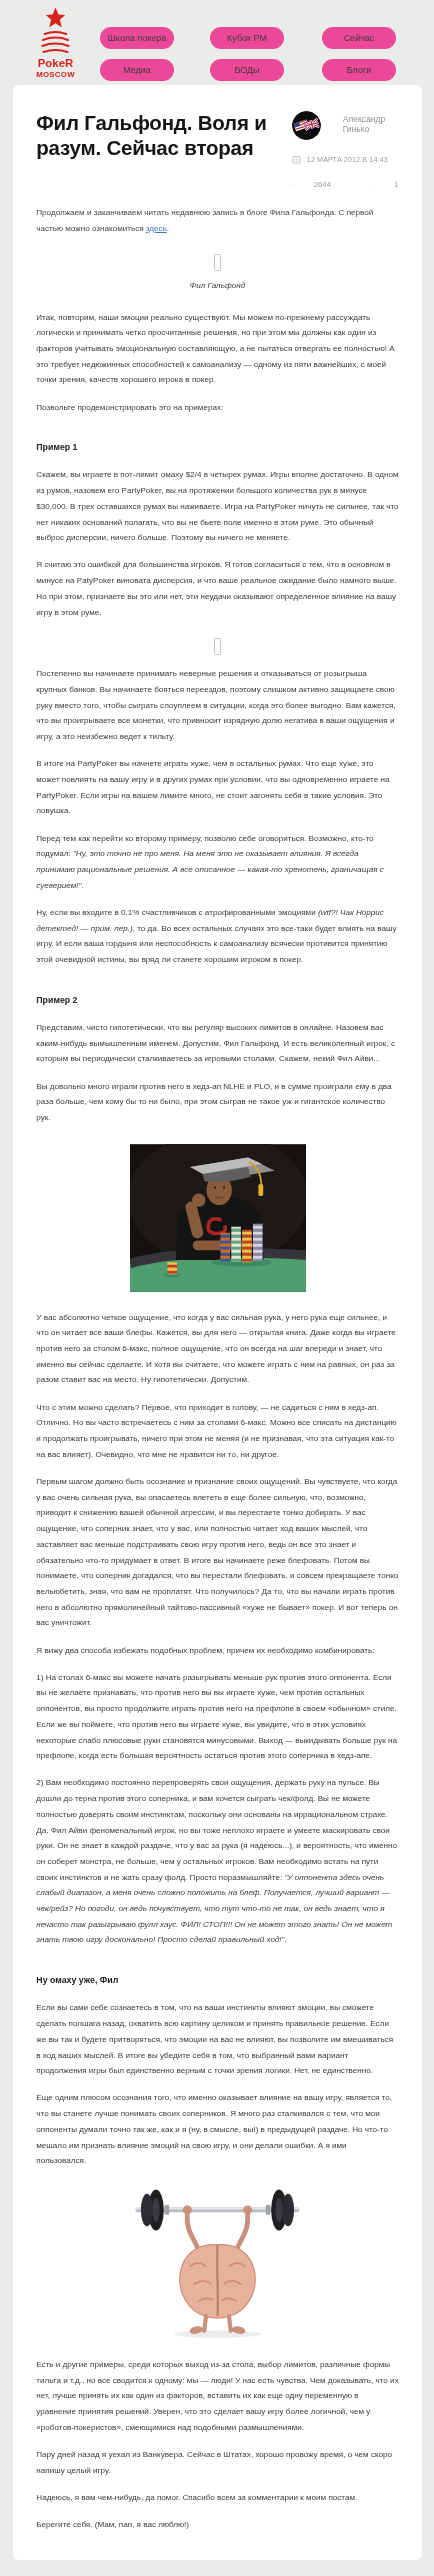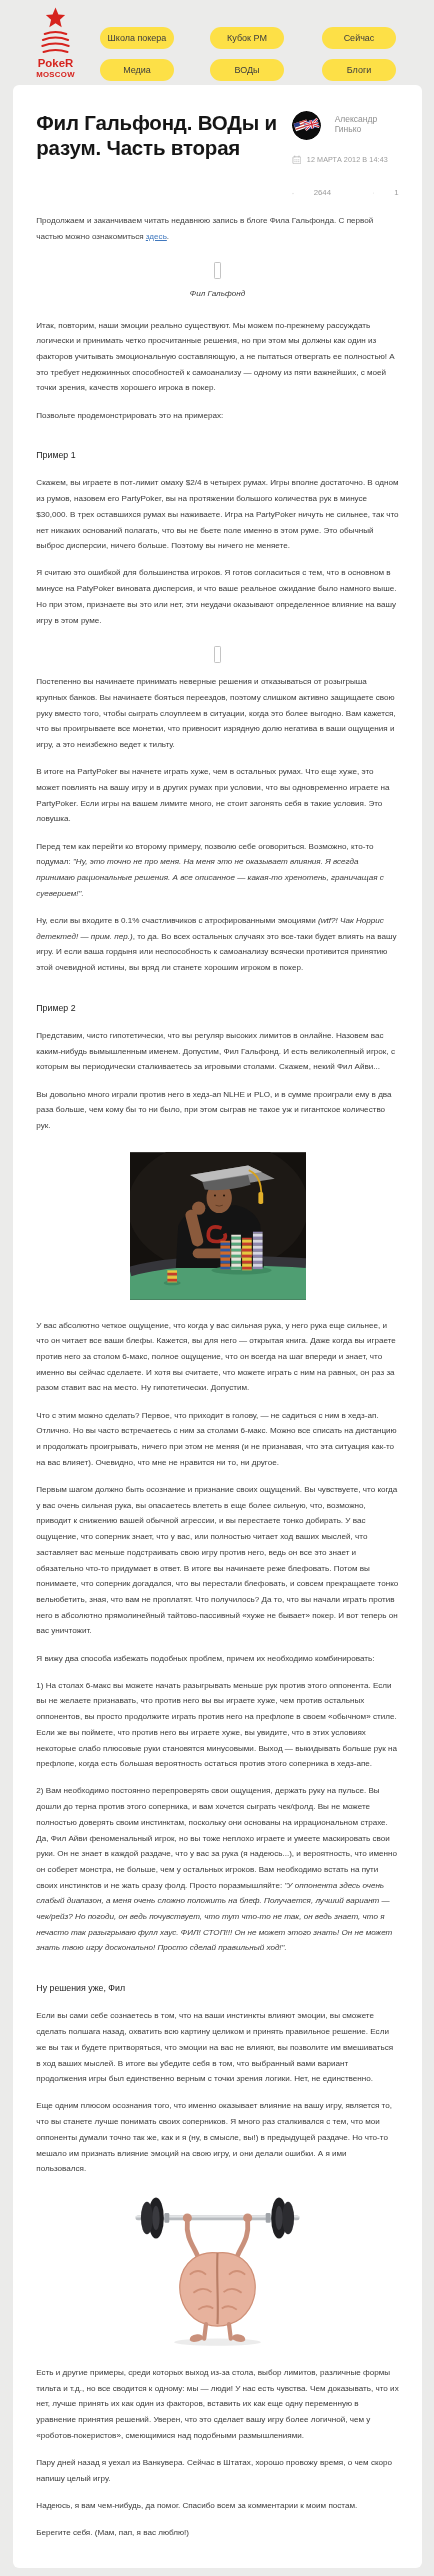--- a/index.html
+++ b/index.html
@@ -5,51 +5,51 @@
   html,body{margin:0;padding:0;}
   body{
     width:435px;
     background:#ebebea;
     font-family:"Liberation Sans", sans-serif;
     -webkit-font-smoothing:antialiased;
   }
   .site-header{position:relative;height:85px;}
   .logo{position:absolute;left:30px;top:3.6px;width:51px;height:78px;cursor:pointer;}
   .nav-btn{
-    position:absolute;background:#fde047;border-radius:11.5px;
+    position:absolute;background:#ec4899;border-radius:11.5px;
     font-size:9px;color:#3d3d3d;display:flex;align-items:center;justify-content:center;
     cursor:pointer;user-select:none;
   }
   .nav-r1{top:27px;height:22.3px;}
   .nav-r2{top:59px;height:22px;}
   .nav-c1{left:100px;width:74px;}
   .nav-c2{left:210px;width:74px;}
   .nav-c3{left:322px;width:74px;}
 
   .card{
     background:#ffffff;margin:0 13.3px;border-radius:6px;
     padding:25px 23px 15.7px 23px;
   }
   .title-row{display:flex;justify-content:space-between;margin-bottom:15.7px;}
   .page-title{
     font-size:20.5px;line-height:25px;font-weight:bold;color:#161616;
     width:261px;margin:0;letter-spacing:-0.2px;
   }
   .meta-col{width:107px;flex-shrink:0;padding-top:1.2px;}
-  .author-row{display:flex;gap:14px;align-items:flex-start;}
+  .author-row{display:flex;gap:22px;align-items:flex-start;}
   .avatar{width:29px;height:29px;border-radius:50%;overflow:hidden;flex-shrink:0;cursor:pointer;}
   .author-name{font-size:8.5px;color:#8f8f8f;padding-top:3px;cursor:pointer;}
   .date-row,.stats-row{display:flex;align-items:flex-end;color:#9c9c9c;}
   .date-row{margin-top:14.5px;gap:5.4px;font-size:7.2px;letter-spacing:0.1px;}
-  .stats-row{margin-top:24px;gap:20px;font-size:7.8px;}
+  .stats-row{margin-top:16px;gap:20px;font-size:7.8px;}
   .stat-gap{width:8.5px;}
 
   .article-body p{font-size:8.1px;line-height:15.7px;color:#3b3b3b;margin:11.5px 0;}
   .article-body .intro{color:#444;}
-  .article-body h2{font-size:8.8px;line-height:15.7px;color:#222;margin:25px 0 11.5px 0;font-weight:normal;}
+  .article-body h2{font-size:8.8px;line-height:15.7px;color:#222;margin:25px 0 11.5px 0;font-weight:bold;}
   .ph-box{width:5.4px;height:14.5px;border:0.6px solid #c4c4c4;border-radius:1.2px;margin:18px auto 7.2px auto;}
   .img-caption{text-align:center;font-style:italic;font-size:8.1px;line-height:15.7px;color:#3b3b3b;margin-bottom:15.7px;}
   .article-body a{color:#4078be;text-decoration:underline;cursor:pointer;}
   figure{margin:18px auto;text-align:center;}
   figure svg{display:block;margin:0 auto;}
 </style>
 </head>
 <body>
 
 <div>
@@ -70,21 +70,21 @@
     <div class="nav-btn nav-r1 nav-c2">Кубок РМ</div>
     <div class="nav-btn nav-r1 nav-c3">Сейчас</div>
     <div class="nav-btn nav-r2 nav-c1">Медиа</div>
     <div class="nav-btn nav-r2 nav-c2">ВОДы</div>
     <div class="nav-btn nav-r2 nav-c3">Блоги</div>
   </header>
 
   <main class="card">
 
     <div class="title-row">
-      <h1 class="page-title">Фил Гальфонд. ВОДы и разум. Часть вторая</h1>
+      <h1 class="page-title">Фил Гальфонд. Воля и разум. Сейчас вторая</h1>
       <div class="meta-col">
         <div class="author-row">
           <span class="avatar">
             <svg width="29" height="29" viewBox="0 0 48 48">
               <defs>
                   <clipPath id="avclip">
                     <circle cx="24" cy="24" r="24"></circle>
                   </clipPath>
                 </defs>
               <g clip-path="url(#avclip)">
@@ -218,21 +218,21 @@
         </svg>
       </figure>
 
       <p>У вас абсолютно четкое ощущение, что когда у вас сильная рука, у него рука еще сильнее, и что он читает все ваши блефы. Кажется, вы для него — открытая книга. Даже когда вы играете против него за столом 6-макс, полное ощущение, что он всегда на шаг впереди и знает, что именно вы сейчас сделаете. И хотя вы считаете, что можете играть с ним на равных, он раз за разом ставит вас на место. Ну гипотетически. Допустим.</p>
       <p>Что с этим можно сделать? Первое, что приходит в голову, — не садиться с ним в хедз-ап. Отлично. Но вы часто встречаетесь с ним за столами 6-макс. Можно все списать на дистанцию и продолжать проигрывать, ничего при этом не меняя (и не признавая, что эта ситуация как-то на вас влияет). Очевидно, что мне не нравится ни то, ни другое.</p>
       <p>Первым шагом должно быть осознание и признание своих ощущений. Вы чувствуете, что когда у вас очень сильная рука, вы опасаетесь влететь в еще более сильную, что, возможно, приводит к снижению вашей обычной агрессии, и вы перестаете тонко добирать. У вас ощущение, что соперник знает, что у вас, или полностью читает ход ваших мыслей, что заставляет вас меньше подстраивать свою игру против него, ведь он все это знает и обязательно что-то придумает в ответ. В итоге вы начинаете реже блефовать. Потом вы понимаете, что соперник догадался, что вы перестали блефовать, и совсем прекращаете тонко вельюбетить, зная, что вам не проплатят. Что получилось? Да то, что вы начали играть против него в абсолютно прямолинейный тайтово-пассивный «хуже не бывает» покер. И вот теперь он вас уничтожит.</p>
       <p>Я вижу два способа избежать подобных проблем, причем их необходимо комбинировать:</p>
       <p>1) На столах 6-макс вы можете начать разыгрывать меньше рук против этого оппонента. Если вы не желаете признавать, что против него вы вы играете хуже, чем против остальных оппонентов, вы просто продолжите играть против него на префлопе в своем «обычном» стиле. Если же вы поймете, что против него вы играете хуже, вы увидите, что в этих условиях некоторые слабо плюсовые руки становятся минусовыми. Выход — выкидывать больше рук на префлопе, когда есть большая вероятность остаться против этого соперника в хедз-апе.</p>
       <p><span>2) Вам необходимо постоянно перепроверять свои ощущения, держать руку на пульсе. Вы дошли до терна против этого соперника, и вам хочется сыграть чек/фолд. Вы не можете полностью доверять своим инстинктам, поскольку они основаны на иррациональном страхе. Да, Фил Айви феноменальный игрок, но вы тоже неплохо играете и умеете маскировать свои руки. Он не знает в каждой раздаче, что у вас за рука (я надеюсь...), и вероятность, что именно он соберет монстра, не больше, чем у остальных игроков. Вам необходимо встать на пути своих инстинктов и не жать сразу фолд. Просто поразмышляйте: </span><em>"У оппонента здесь очень слабый диапазон, а меня очень сложно положить на блеф. Получается, лучший вариант — чек/рейз? Но погоди, он ведь почувствует, что тут что-то не так, он ведь знает, что я нечасто так разыгрываю фулл хаус. ФИЛ! СТОП!!! Он не может этого знать! Он не может знать твою игру досконально! Просто сделай правильный ход!".</em></p>
 
-      <h2>Ну решения уже, Фил</h2>
+      <h2>Ну омаху уже, Фил</h2>
 
       <p>Если вы сами себе сознаетесь в том, что на ваши инстинкты влияют эмоции, вы сможете сделать полшага назад, охватить всю картину целиком и принять правильное решение. Если же вы так и будете притворяться, что эмоции на вас не влияют, вы позволите им вмешиваться в ход ваших мыслей. В итоге вы убедите себя в том, что выбранный вами вариант продолжения игры был единственно верным с точки зрения логики. Нет, не единственно.</p>
       <p>Еще одним плюсом осознания того, что именно оказывает влияние на вашу игру, является то, что вы станете лучше понимать своих соперников. Я много раз сталкивался с тем, что мои оппоненты думали точно так же, как и я (ну, в смысле, вы!) в предыдущей раздаче. Но что-то мешало им признать влияние эмоций на свою игру, и они делали ошибки. А я ими пользовался.</p>
 
       <figure>
         <svg width="181" height="152" viewBox="0 0 300 252">
           <rect width="300" height="252" fill="#ffffff"></rect>
           <ellipse cx="150" cy="244" rx="72" ry="6" fill="#ececec"></ellipse>
           <rect x="14" y="34" width="272" height="8" rx="4" fill="#b9bcc0"></rect>
           <rect x="14" y="35" width="272" height="2.5" rx="1" fill="#e2e4e6"></rect>

